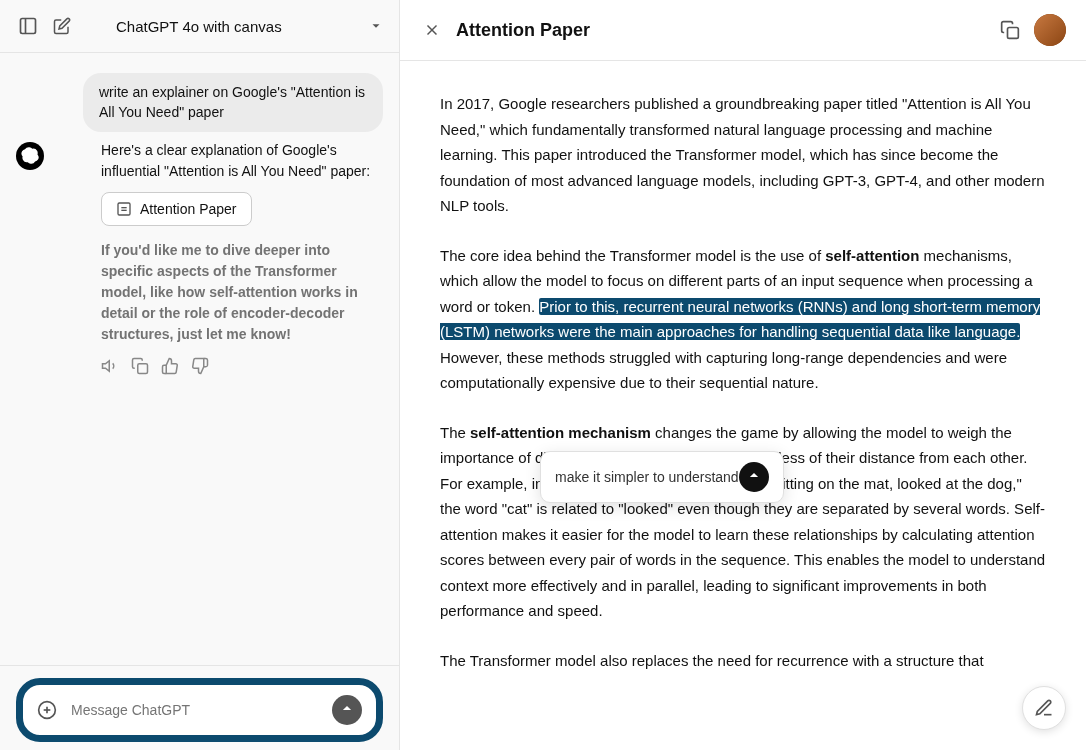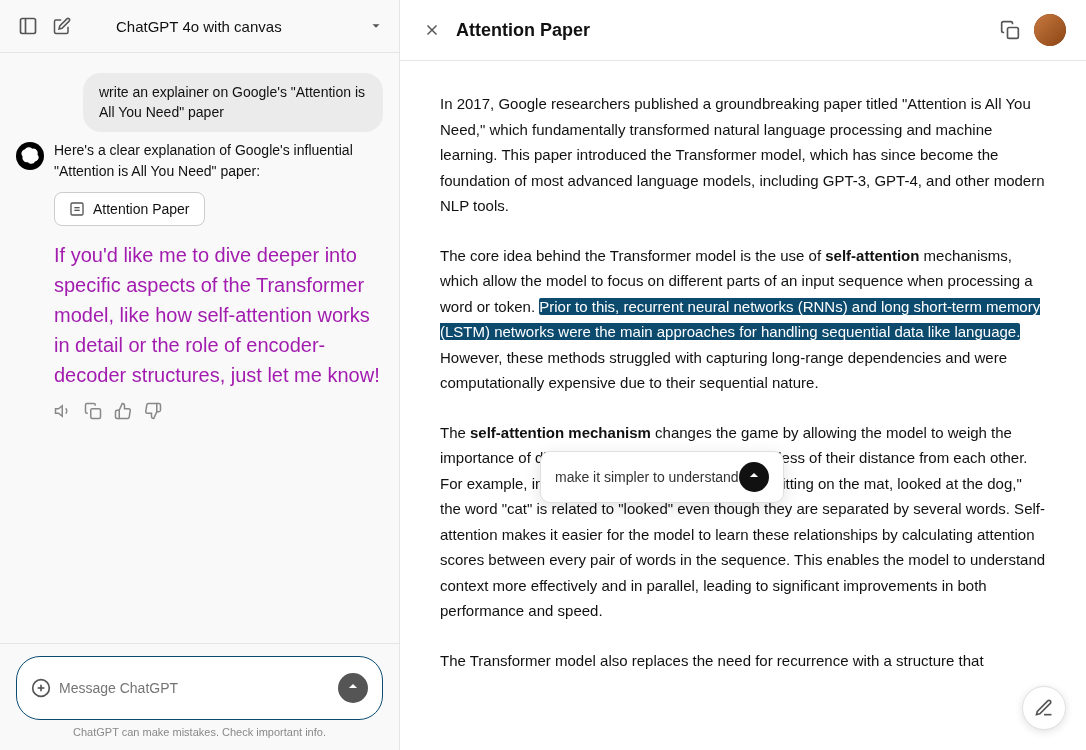--- a/index.html
+++ b/index.html
@@ -84,20 +84,21 @@
       margin-top: 2px;
     }
 
     .assistant-avatar svg {
       width: 18px; height: 18px;
       fill: #fff;
     }
 
     .assistant-content {
       flex: 1;
+      margin-left: 47px;
     }
 
     .assistant-text {
       font-size: 14px;
       color: #111;
       line-height: 1.5;
       margin-bottom: 10px;
     }
 
     .canvas-button {
@@ -113,24 +114,25 @@
       color: #111;
       font-weight: 500;
     }
 
     .canvas-button-icon {
       width: 16px; height: 16px;
       color: #555;
     }
 
     .assistant-followup {
-      font-size: 20px;
-      color: #a21caf;
+      font-size: 14px;
+      color: #737373;
       line-height: 1.5;
       margin-top: 14px;
+      font-weight: bold;
     }
 
     .feedback-icons {
       display: flex;
       gap: 12px;
       margin-top: 12px;
     }
 
     .feedback-icon {
       width: 18px; height: 18px;
@@ -142,24 +144,24 @@
     .input-area {
       padding: 12px 16px 8px;
       background: #f9f9f9;
       border-top: 1px solid #e5e5e5;
     }
 
     .input-box {
       display: flex;
       align-items: center;
       background: #fff;
-      border: 1px solid #0c4a6e;
+      border: 7px solid #0c4a6e;
       border-radius: 24px;
-      padding: 16px 14px;
-      gap: 8px;
+      padding: 10px 14px;
+      gap: 14px;
     }
 
     .input-attach-icon {
       width: 20px; height: 20px;
       color: #555;
       cursor: pointer;
       flex-shrink: 0;
     }
 
     .input-field {
@@ -407,21 +409,20 @@
           <line x1="8" y1="12" x2="16" y2="12"></line>
         </svg>
       </div>
       <input class="input-field" type="text" readonly="" placeholder="Message ChatGPT" style="">
       <button class="input-send-btn">
         <svg viewBox="0 0 24 24">
           <path d="M12 19V5M5 12l7-7 7 7"></path>
         </svg>
       </button>
     </div>
-    <p class="disclaimer">ChatGPT can make mistakes. Check important info.</p>
   </div>
 </div>
 
 <div class="right-panel">
 
   <div class="right-header">
     <div class="close-btn">
       <svg width="18" height="18" viewBox="0 0 24 24" fill="none" stroke="currentColor" stroke-width="2">
         <line x1="18" y1="6" x2="6" y2="18"></line>
         <line x1="6" y1="6" x2="18" y2="18"></line>

